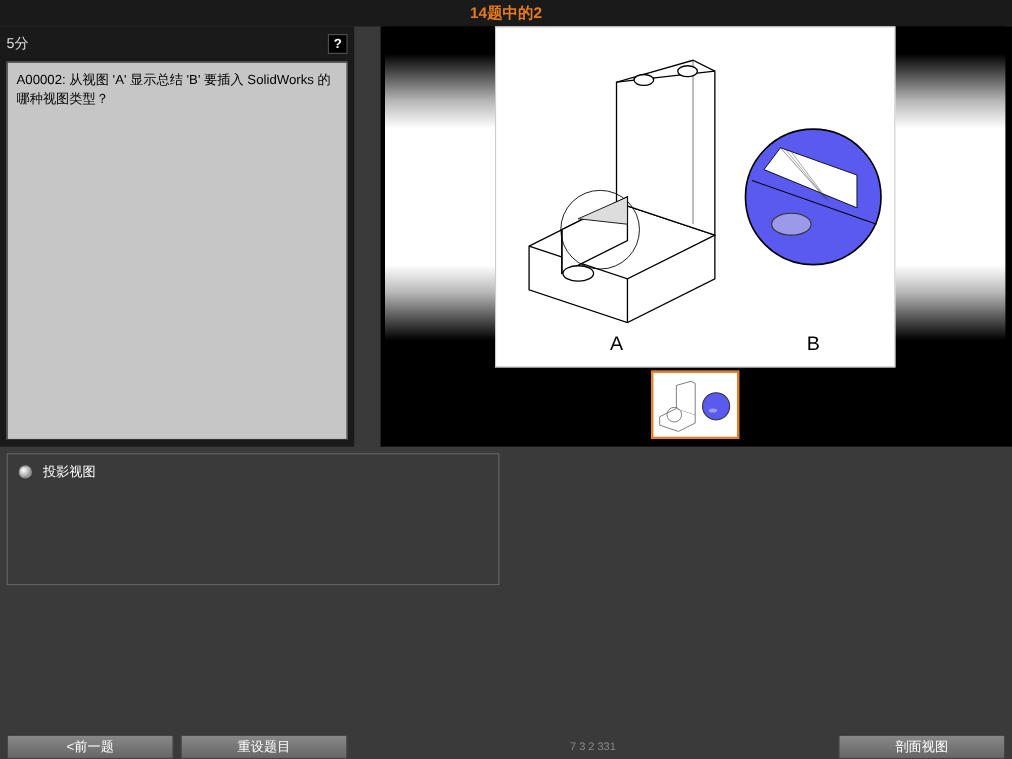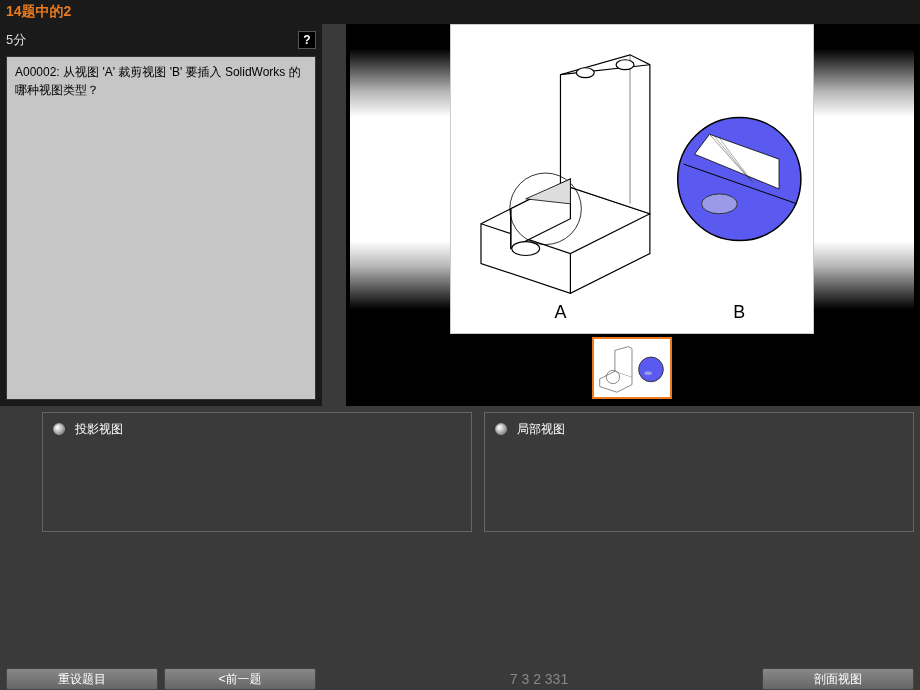--- a/index.html
+++ b/index.html
@@ -12,20 +12,21 @@
   color: #fff;
   overflow: hidden;
   position: relative;
 }
 .header {
   height: 24px;
   padding: 2px 6px;
   background: #1a1a1a;
   display: flex;
   align-items: center;
+  justify-content: center;
 }
 .progress-text { color: #e87a1f; font-weight: bold; font-size: 14px; }
 .progress-num { color: #e87a1f; }
 
 .top-area {
   display: flex;
   height: 382px;
   gap: 24px;
 }
 .left-panel {
@@ -104,21 +105,20 @@
   position: relative;
 }
 
 .answers {
   display: grid;
   grid-template-columns: 1fr 1fr;
   grid-template-rows: 120px 120px;
   gap: 12px;
   padding: 6px;
   background: #3a3a3a;
-  margin-left: 36px;
 }
 .answer-cell {
   border: 1px solid #666;
   background: #3a3a3a;
   padding: 8px 10px;
   display: flex;
   align-items: flex-start;
   gap: 10px;
   cursor: pointer;
 }
@@ -150,21 +150,21 @@
   border: 1px solid #444;
   color: #fff;
   font-size: 12px;
   display: flex;
   align-items: center;
   justify-content: center;
   cursor: pointer;
   border-radius: 2px;
 }
 .footer-spacer { flex: 1; display:flex; align-items:center; justify-content:center; }
-.version { color: #888; font-size: 14px; }
+.version { color: #888; font-size: 10px; }
 
 
 .diagram-svg { width: 100%; height: 100%; }
 </style>
 </head>
 <body>
 
 <div class="header">
   <span class="progress-text">
     <span class="progress-num">14</span><span>题中的</span><span class="progress-num">2</span>
@@ -172,21 +172,21 @@
 </div>
 
 <div class="top-area">
   <div class="left-panel">
     <div class="score-row">
       <span>5分</span>
       <div class="help-btn">
           <span>?</span>
         </div>
     </div>
-    <div class="question-box">A00002: 从视图 'A' 裁剪视图 'B' 要插入 SolidWorks 的哪种视图类型？</div>
+    <div class="question-box">A00002: 从视图 'A' 显示总结 'B' 要插入 SolidWorks 的哪种视图类型？</div>
   </div>
 
   <div class="right-panel">
     <div class="image-area">
       <div class="main-image">
         <svg class="diagram-svg" viewBox="0 0 364 310">
 
           <g stroke="#000" stroke-width="1.2" fill="#fff">
 
             <path d="M30 200 L110 160 L200 190 L200 230 L120 270 L30 240 Z"></path>
@@ -238,32 +238,28 @@
       </div>
     </div>
   </div>
 </div>
 
 <div class="answers">
   <div class="answer-cell">
     <div class="radio"></div>
     <span class="answer-label">投影视图</span>
   </div>
-  <div class="answer-cell">
-    <div class="radio"></div>
-    <span class="answer-label">局部视图</span>
-  </div>
 </div>
 
 <div class="footer">
   <div class="nav-btn">
+      <span>&lt;前一题</span>
+    </div>
+  <div class="nav-btn">
       <span>重设题目</span>
-    </div>
-  <div class="nav-btn">
-      <span>&lt;前一题</span>
     </div>
   <div class="footer-spacer">
     <span class="version">7 3 2 331</span>
   </div>
   <div class="nav-btn">
       <span>剖面视图</span>
     </div>
 </div>
 
 </body></html>

